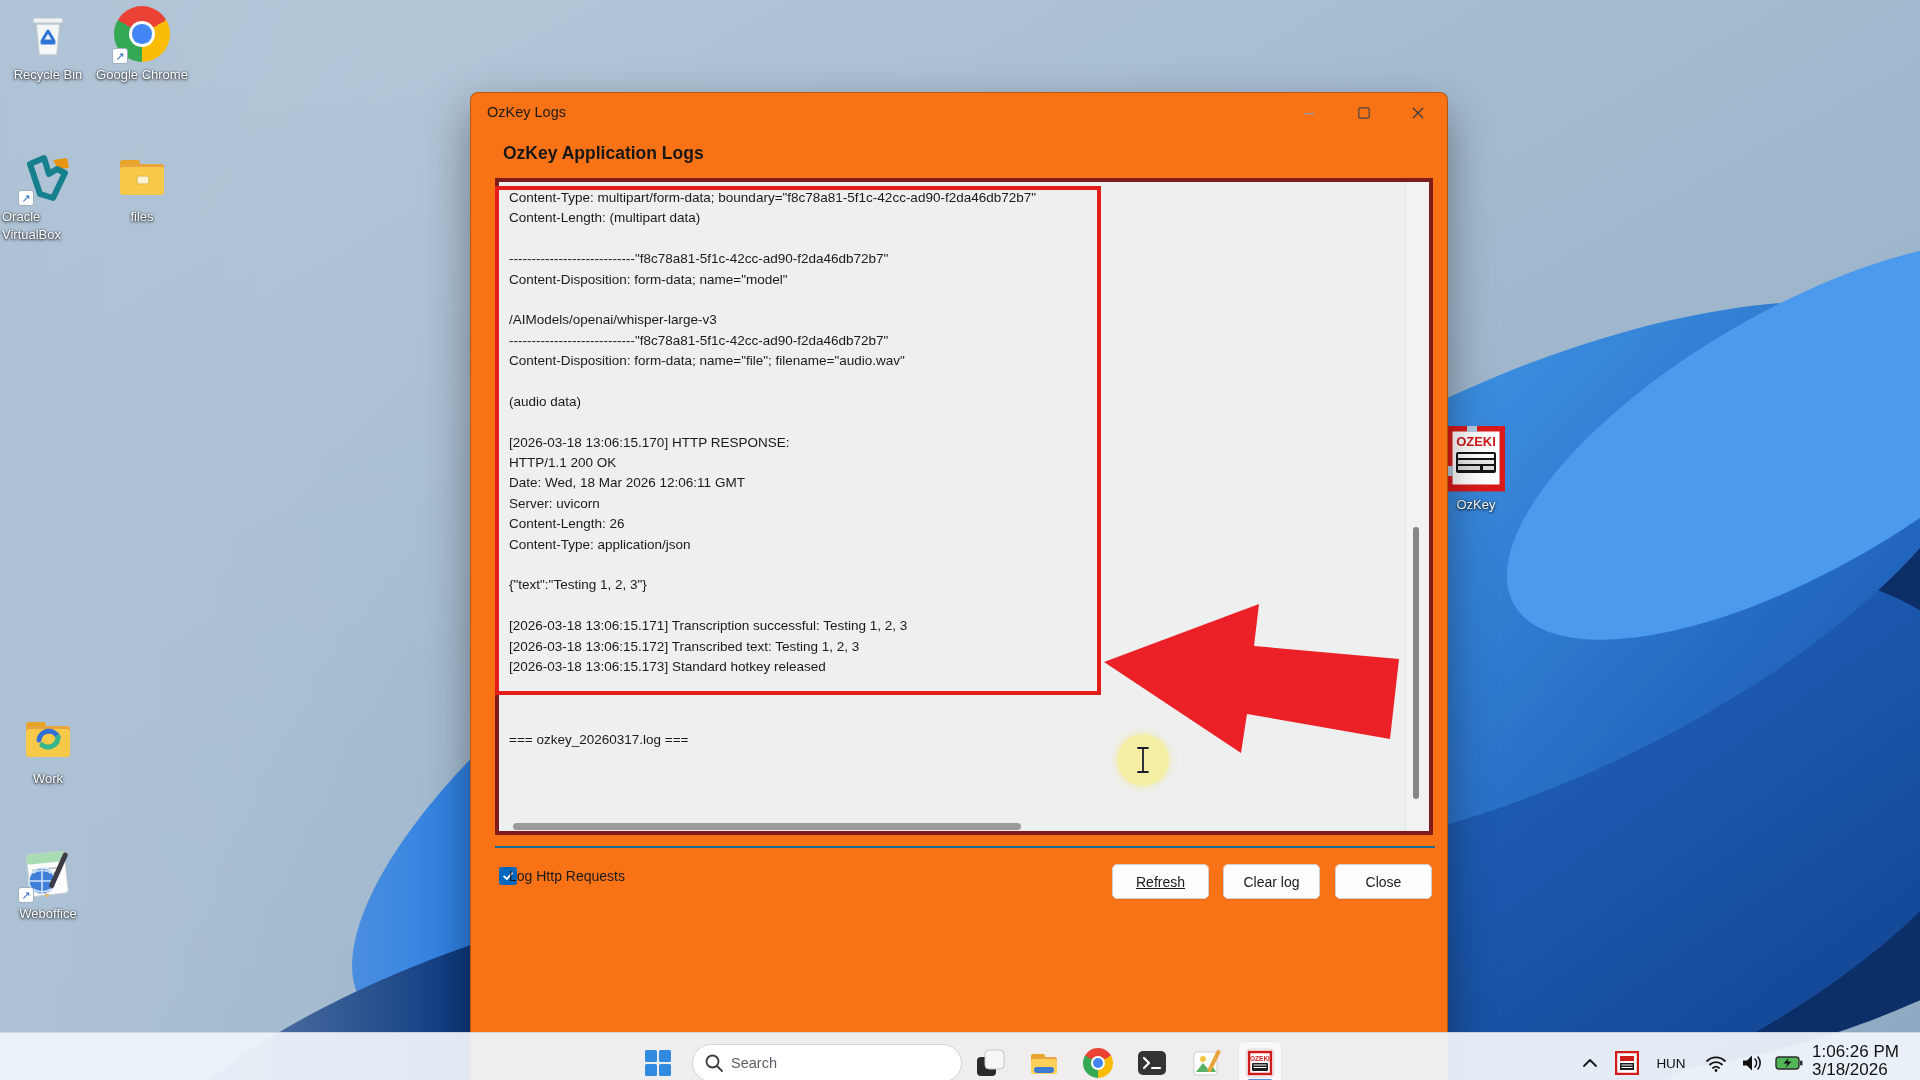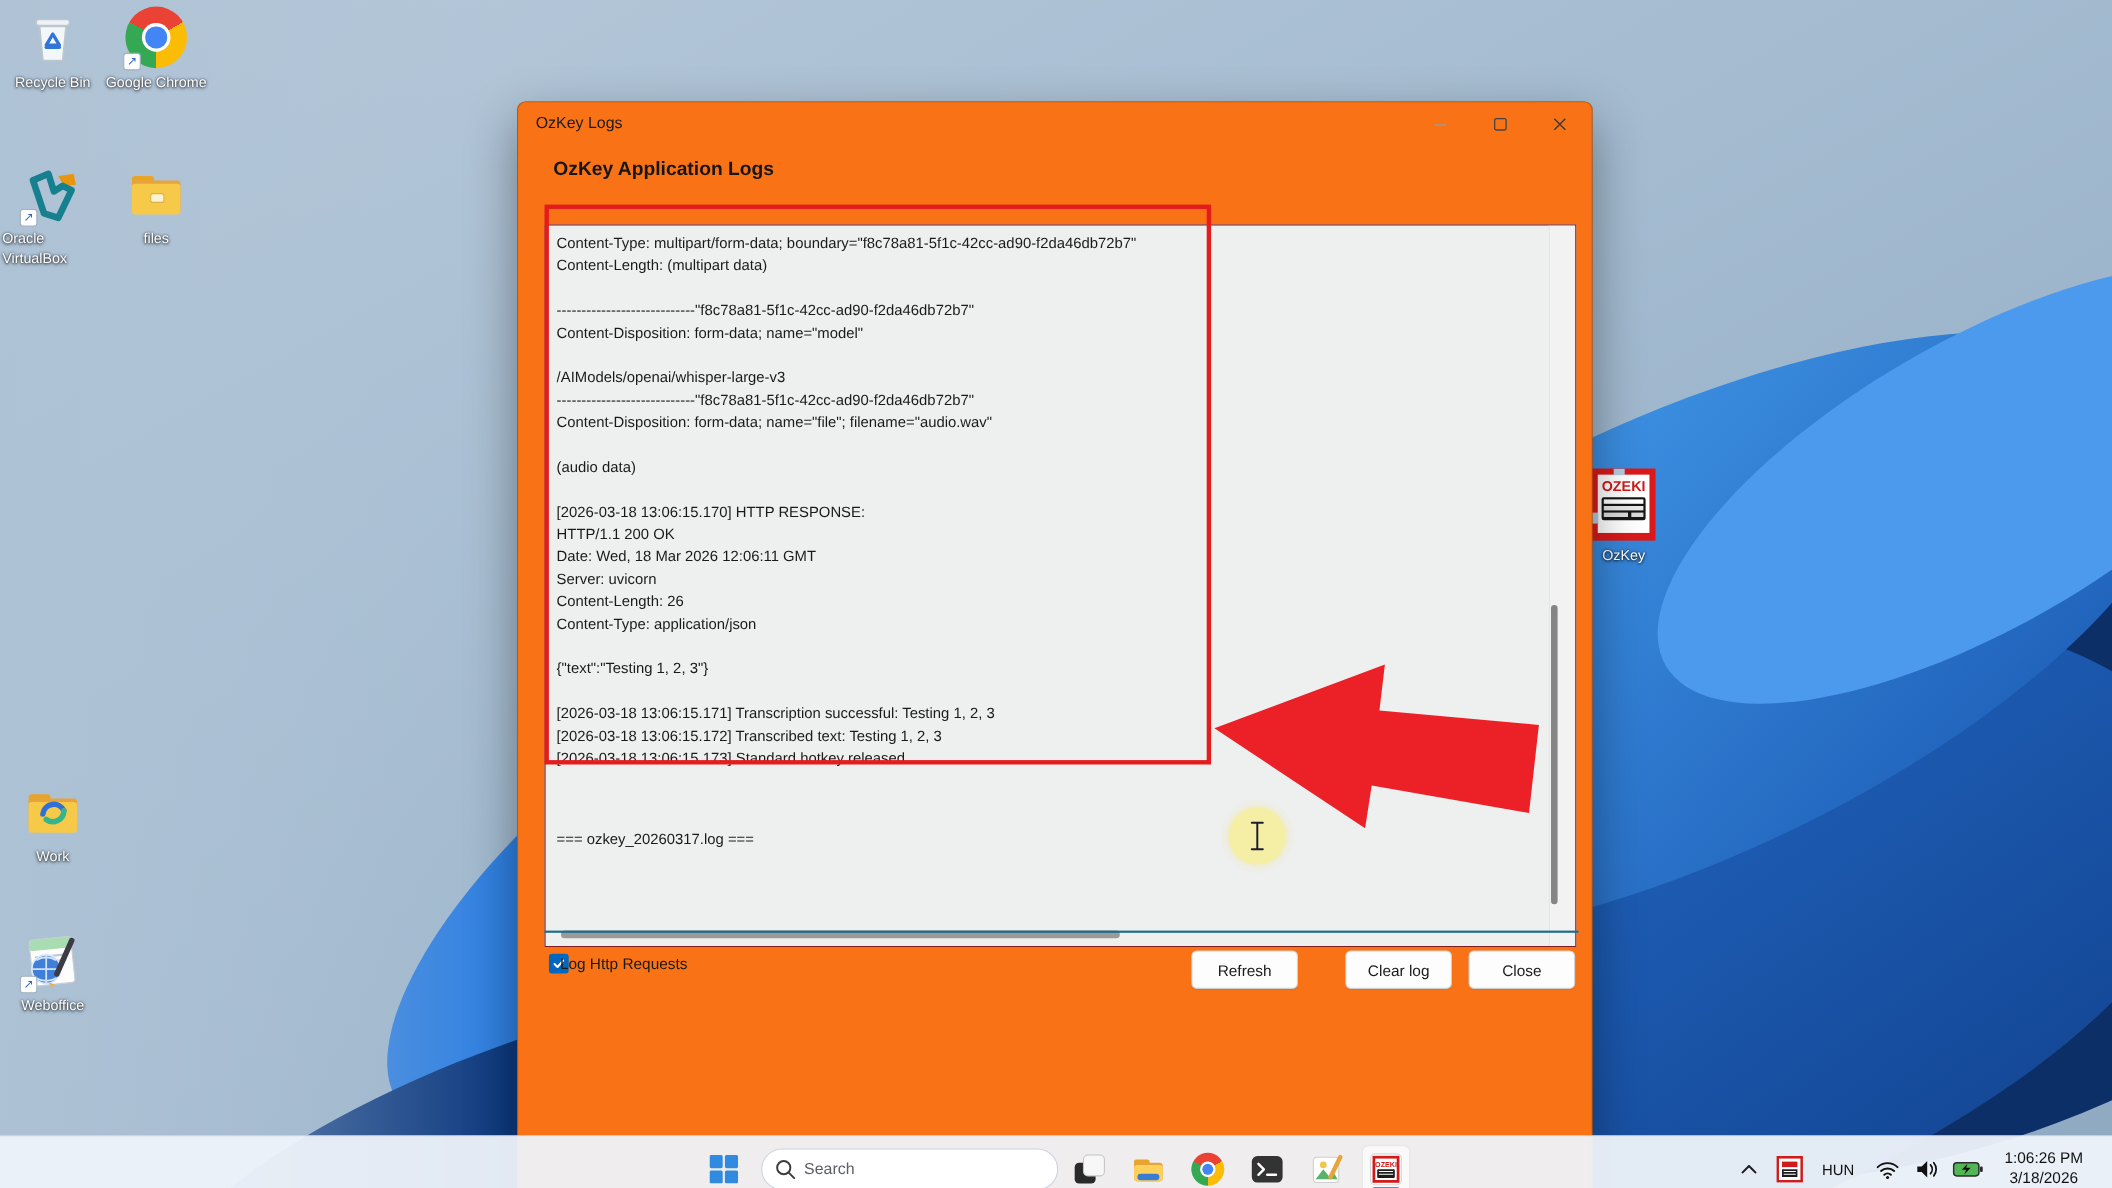--- a/index.html
+++ b/index.html
@@ -21,22 +21,22 @@
 
   
   .dialog { position:absolute; left:470px; top:92px; width:978px; height:1060px; z-index:10;
             background:#f97316; border:1px solid rgba(0,0,0,.25); border-radius:8px;
             box-shadow:0 18px 45px rgba(0,0,0,.38); overflow:hidden; }
   .titlebar { position:absolute; left:0; top:0; width:100%; height:40px; }
   .title-text { position:absolute; left:16px; top:11px; font-size:14.5px; color:#1b1b1b; }
   .winbtn { position:absolute; top:0; width:46px; height:40px; display:flex; align-items:center; justify-content:center; }
   .heading { position:absolute; left:32px; top:50px; font-size:17.5px; font-weight:bold; color:#161616; }
 
-  .log-area { position:absolute; left:24px; top:111px; width:938px; height:657px;
-              background:#eeefef; border:1px solid #7f1d1d; overflow:hidden; }
+  .log-area { position:absolute; left:24px; top:85px; width:938px; height:657px;
+              background:#eeefef; border:4px solid #7f1d1d; overflow:hidden; }
   .log-text { position:absolute; left:10px; top:8px; right:34px; font-size:13.5px; color:#1a1a1a; }
   .log-line { height:20.4px; white-space:pre; overflow:hidden; }
   .log-footer { position:absolute; left:10px; top:550px; font-size:13.5px; color:#1a1a1a; white-space:pre; }
   .vtrack { position:absolute; right:0; top:0; width:24px; height:100%; background:#f2f2f2; border-left:1px solid #e4e4e4; }
   .v-thumb { position:absolute; left:914px; top:345px; width:6px; height:272px; background:#858585; border-radius:3px; }
   .h-thumb { position:absolute; left:14px; top:641px; width:508px; height:7px; background:#9a9a9a; border-radius:4px; }
 
   .red-box { position:absolute; left:24px; top:93px; width:606px; height:509px;
              border:4px solid #e51c1c; z-index:5; pointer-events:none; }
   .teal-line { position:absolute; left:24px; top:753px; width:940px; height:2px; background:#1d6b8f; }
@@ -66,22 +66,22 @@
   .tb-under { position:absolute; bottom:2px; left:50%; transform:translateX(-50%); height:3px; border-radius:2px; }
   .tb-under.dot { width:7px; background:#8d9cb2; }
   .tb-under.wide { width:24px; background:#4e92dd; }
   .search-wrap { position:absolute; left:692px; top:11px; width:270px; height:38px; }
   .search-input { width:100%; height:100%; border-radius:19px; border:1px solid #ccd4e0; background:#fff;
                   padding-left:38px; font-size:14.5px; color:#444; outline:none; font-family:"Liberation Sans",sans-serif; }
   .search-input::placeholder { color:#5a5f66; opacity:1; }
   .search-mag { position:absolute; left:12px; top:9px; }
   .tray-item { position:absolute; top:8px; height:44px; display:flex; align-items:center; justify-content:center; }
   .tray-txt { font-size:13.5px; color:#111; }
-  .clock { position:absolute; left:1812px; top:10px; width:96px; text-align:center; padding-right:4px;
-           font-size:14px; color:#111; line-height:18px; }
+  .clock { position:absolute; left:1812px; top:10px; width:96px; text-align:left; padding-right:4px;
+           font-size:17px; color:#111; line-height:18px; }
 
   .kbd-mini { fill:#161616; }
 </style>
 </head>
 <body>
 
 <div class="desktop">
 
   <svg class="wallpaper" width="1920" height="1080" viewBox="0 0 1920 1080" preserveAspectRatio="none">
     <defs>
@@ -267,21 +267,21 @@
     <div class="red-box"></div>
     <div class="teal-line"></div>
 
     <div class="chk">
       <svg width="14" height="14" viewBox="0 0 18 18">
           <path d="M4 9.5 L7.5 13 L14 5.5" stroke="#fff" stroke-width="2.4" fill="none" stroke-linecap="round" stroke-linejoin="round"></path>
         </svg>
     </div>
     <div class="chk-lbl">Log Http Requests</div>
 
-    <div class="btn" style="left:612px;">Refresh</div>
+    <div class="btn" style="left:641px;text-decoration:underline;">Refresh</div>
     <div class="btn" style="left:752px;">Clear log</div>
     <div class="btn" style="left:864px;">Close</div>
   </div>
 
   <svg class="arrow-svg" width="1920" height="1080" viewBox="0 0 1920 1080">
     <polygon points="1104,662 1259,604 1254,646 1399,659 1390,739 1247,714 1241,753" fill="#ec2027"></polygon>
   </svg>
   <div class="cursor-hl">
     <svg width="16" height="28" viewBox="0 0 16 28">
       <path d="M3 2 h10 M8 2 v24 M3 26 h10" stroke="#1d1d30" stroke-width="1.8" stroke-linecap="round" fill="none"></path>

